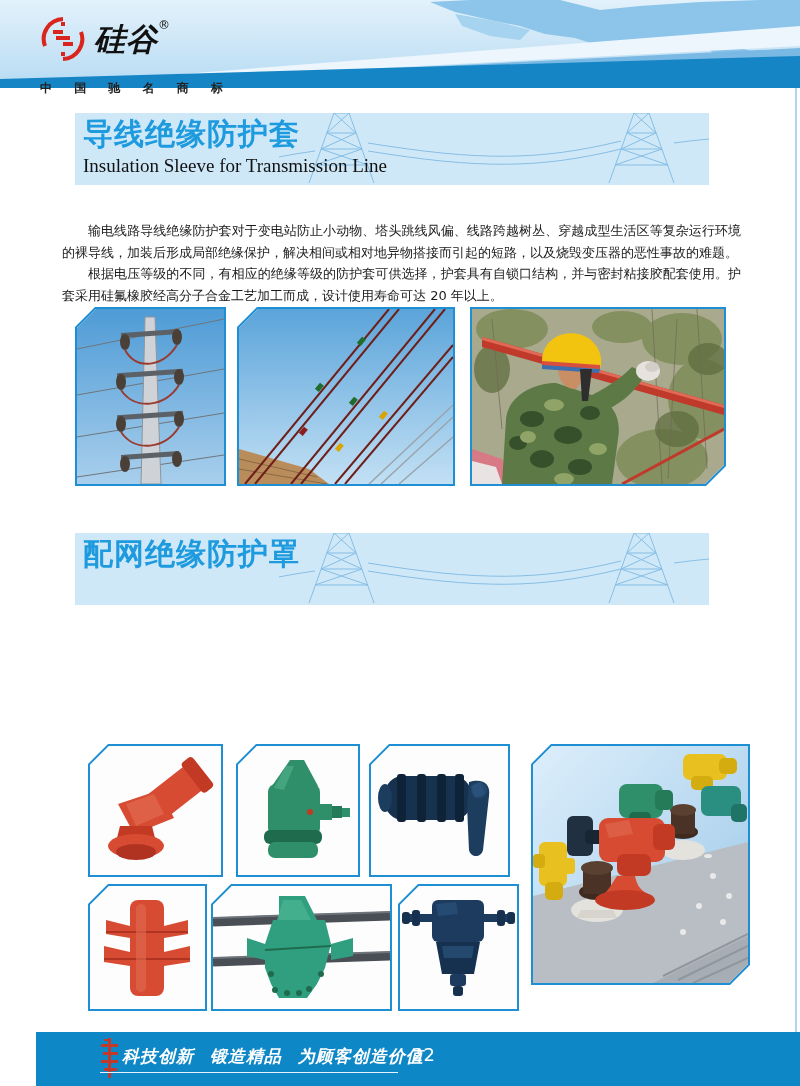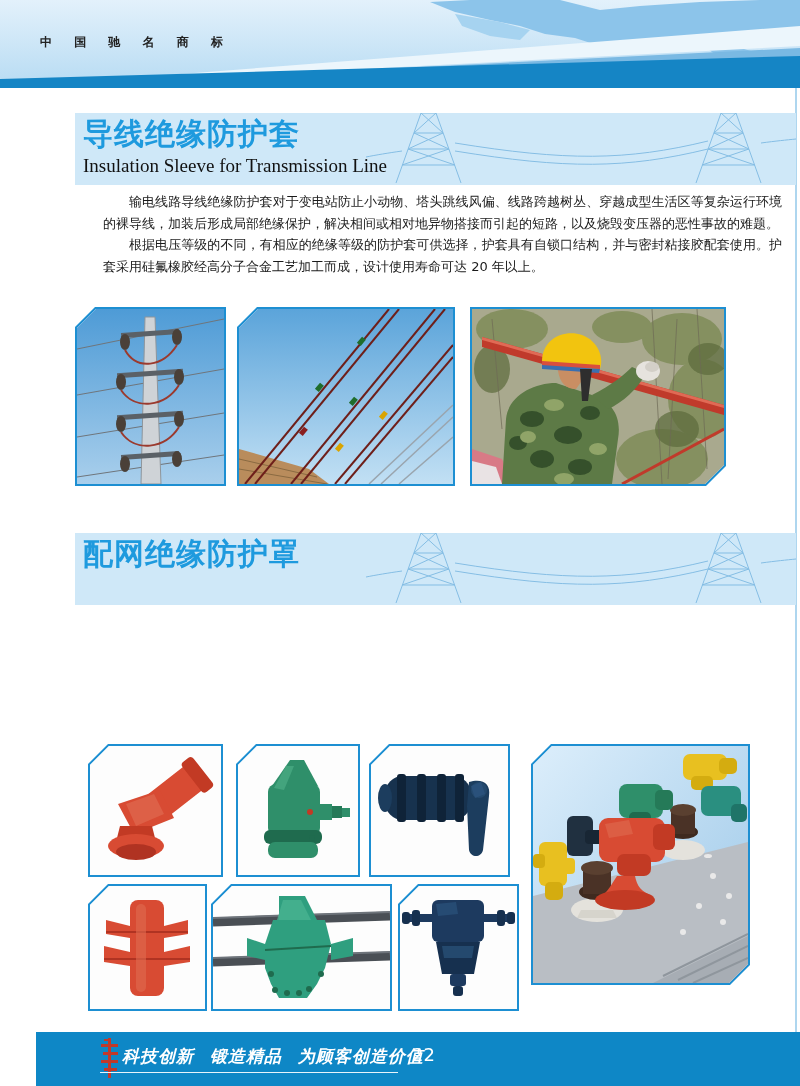--- a/index.html
+++ b/index.html
@@ -15,21 +15,21 @@
   .logo-row{display:flex;align-items:flex-start;}
   .logo-emblem{width:46px;height:46px;margin-right:8px;}
   .logo-name{font-size:31px;font-weight:bold;color:#111;line-height:46px;
     font-style:italic;letter-spacing:1px;}
   .logo-reg{font-size:12px;color:#111;vertical-align:top;line-height:18px;}
   .logo-sub{margin-top:18px;font-size:12px;font-weight:bold;color:#222;
     letter-spacing:9px;white-space:nowrap;}
   
   .right-rule{position:absolute;left:795px;top:88px;width:2px;height:944px;background:#aed6ef;}
   
-  .secbar{position:absolute;left:75px;width:721px;height:72px;background:#cfe8f8;overflow:hidden;}
+  .secbar{position:absolute;left:75px;width:634px;height:72px;background:#cfe8f8;overflow:hidden;}
   .secbar .towers{position:absolute;right:0;top:0;height:72px;width:430px;opacity:.9;}
   .sec-zh{position:absolute;left:8px;top:1px;font-size:30px;font-weight:bold;color:#1e9ade;
     letter-spacing:1px;white-space:nowrap;}
   .sec-en{position:absolute;left:8px;top:42px;font-size:19px;color:#111;
     font-family:"Liberation Serif","DejaVu Serif",serif;white-space:nowrap;}
   
   .bodytext{position:absolute;left:62px;width:679px;font-size:13px;line-height:21.6px;
     color:#1a1a1a;text-align:justify;}
   .bodytext p{margin:0;text-indent:2em;}
   
@@ -70,20 +70,38 @@
         <path d="M430 2 L470 0 L560 0 L600 10 L640 6 L700 2 L760 0 L800 0 L800 30 L750 34 L720 40 L690 36 L660 44 L630 40 L600 46 L575 38 L545 34 L520 26 L490 20 L455 12 Z"></path>
         <path d="M700 44 L740 48 L770 56 L800 52 L800 70 L760 72 L730 64 Z"></path>
         <path d="M455 14 L500 22 L530 30 L520 40 L490 36 L462 26 Z" fill="#a6d3f0"></path>
       </g>
 
       <polygon points="0,88 800,26 800,46 0,88" fill="#ecf6fc"></polygon>
       <polygon points="0,88 800,48 800,66 0,88" fill="#7ab9e3"></polygon>
       <polygon points="0,79 800,56 800,88 0,88" fill="#1585c5"></polygon>
     </svg>
     <div class="logo">
+      <div class="logo-row">
+        <svg class="logo-emblem" viewBox="0 0 46 46">
+          <g fill="none" stroke="#d9251d" stroke-width="4">
+            <path d="M 23 3 A 20 20 0 0 0 5 30"></path>
+            <path d="M 23 43 A 20 20 0 0 0 41 16"></path>
+          </g>
+          <g fill="#d9251d">
+            <rect x="13" y="14" width="10" height="4"></rect>
+            <rect x="16" y="20" width="14" height="4"></rect>
+            <rect x="23" y="26" width="10" height="4"></rect>
+            <rect x="21" y="6" width="4" height="4"></rect>
+            <rect x="21" y="36" width="4" height="4"></rect>
+          </g>
+        </svg>
+        <div>
+          <span class="logo-name">硅谷</span><span class="logo-reg">®</span>
+        </div>
+      </div>
       <div class="logo-sub">中 国 驰 名 商 标</div>
     </div>
   </div>
 
   <div class="right-rule"></div>
 
   <div class="secbar" style="top:113px;">
     <svg class="towers" viewBox="0 0 430 72" preserveAspectRatio="none">
       <g stroke="#7db9e2" stroke-width="1" fill="none">
         <path d="M30 70 L55 0 M95 70 L70 0 M55 0 L70 0"></path>
@@ -94,21 +112,21 @@
         <path d="M336 52 L383 36 M389 52 L342 36 M342 36 L377 20 M383 36 L348 20 M348 20 L370 0 M377 20 L355 0"></path>
         <path d="M89 30 C 200 48, 260 48, 342 28"></path>
         <path d="M89 38 C 200 56, 260 56, 342 36"></path>
         <path d="M0 44 C 10 42, 22 40, 36 38 M395 30 C 410 28, 420 27, 430 26"></path>
       </g>
     </svg>
     <div class="sec-zh">导线绝缘防护套</div>
     <div class="sec-en">Insulation Sleeve for Transmission Line</div>
   </div>
 
-  <div class="bodytext" style="top:191px;margin-left:41px;">
+  <div class="bodytext" style="top:220px;">
     <p>输电线路导线绝缘防护套对于变电站防止小动物、塔头跳线风偏、线路跨越树丛、穿越成型生活区等复杂运行环境的裸导线，加装后形成局部绝缘保护，解决相间或相对地异物搭接而引起的短路，以及烧毁变压器的恶性事故的难题。</p>
     <p>根据电压等级的不同，有相应的绝缘等级的防护套可供选择，护套具有自锁口结构，并与密封粘接胶配套使用。护套采用硅氟橡胶经高分子合金工艺加工而成，设计使用寿命可达 20 年以上。</p>
   </div>
 
   <div class="photo cut-tl" style="left:75px;top:307px;width:151px;height:179px;">
     <div class="frame"></div>
     <div class="img">
         <svg viewBox="0 0 147 175" preserveAspectRatio="none">
       <defs>
             <linearGradient id="sky1" x1="0" y1="0" x2="0" y2="1">

